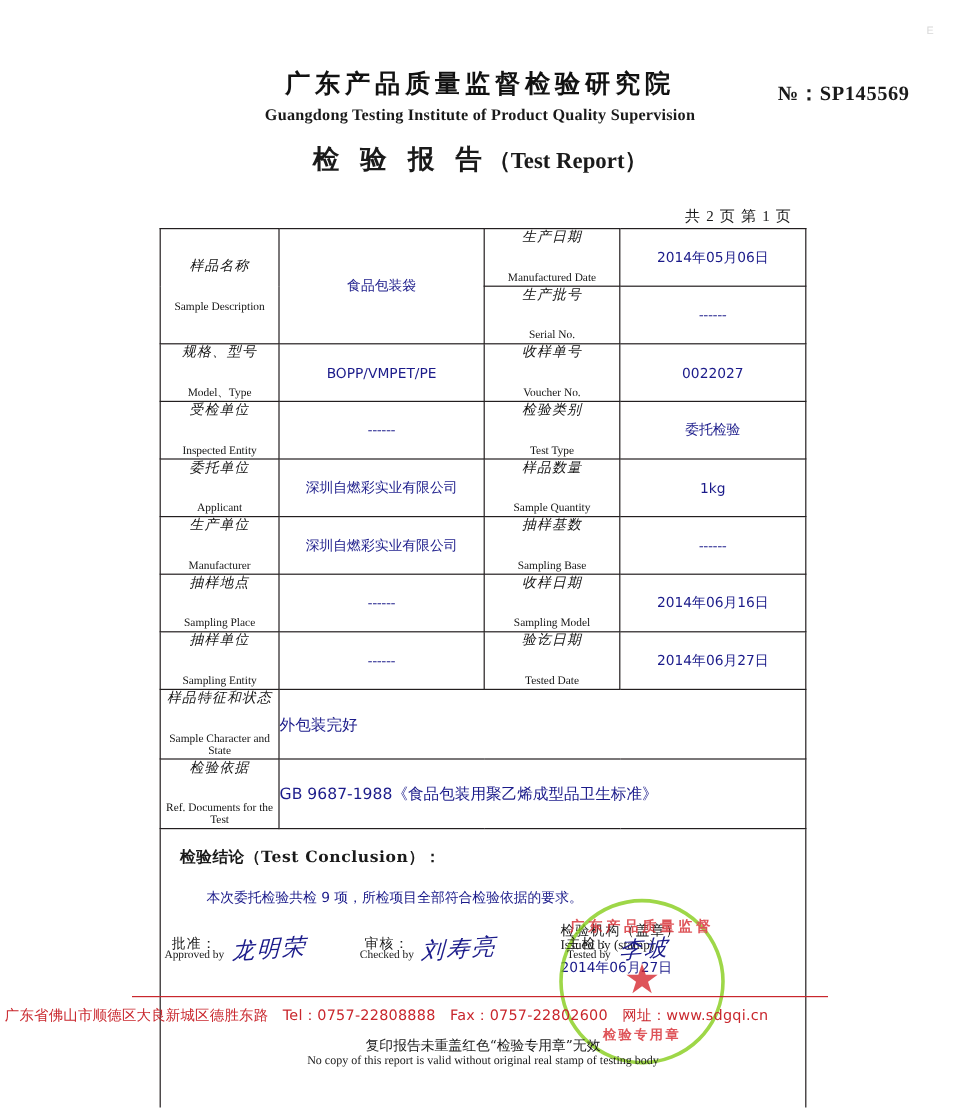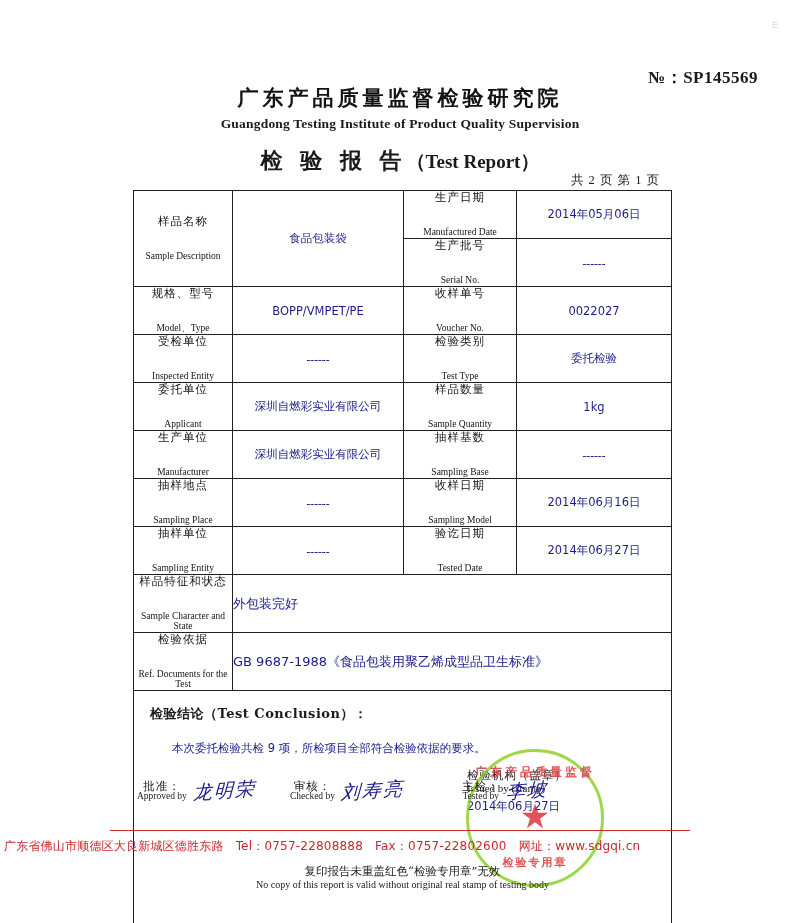--- a/index.html
+++ b/index.html
@@ -29,21 +29,21 @@
     right: 42px;
     top: 66px;
     font-size: 17px;
     font-weight: bold;
     letter-spacing: .5px;
   }
 
   
   .header {
     text-align: center;
-    padding-top: 84px;
+    padding-top: 56px;
   }
   .org-cn {
     font-family: "DejaVu Serif", serif;
     font-size: 21px;
     font-weight: bold;
     letter-spacing: 4px;
     color: #121212;
   }
   .org-en {
     font-family: "Liberation Serif", serif;
@@ -95,20 +95,21 @@
     text-align: center;
     line-height: 1.05;
     padding: 3px 2px;
   }
   .lbl .cn {
     display: block;
     font-family: "DejaVu Serif", serif;
     font-size: 11.5px;
     letter-spacing: 1px;
     color: #141414;
+    font-style: italic;
   }
   .lbl .en {
     display: block;
     font-size: 9.5px;
     letter-spacing: 0px;
     color: #141414;
     margin-top: 25px;
   }
   .val {
     text-align: center;
@@ -251,21 +252,21 @@
     width: 534px;
     height: 54px;
     display: flex;
     align-items: center;
   }
   .sign-grp {
     display: flex;
     align-items: center;
   }
   .sign-grp.g1 { margin-left: 4px; }
-  .sign-grp.g2 { margin-left: 34px; }
+  .sign-grp.g2 { margin-left: 44px; }
   .sign-grp.g3 { margin-left: 58px; }
   .sign-lbl {
     text-align: center;
     line-height: 1.05;
   }
   .sign-lbl .cn {
     display: block;
     font-family: "DejaVu Serif", serif;
     font-size: 11.5px;
     letter-spacing: 1px;

